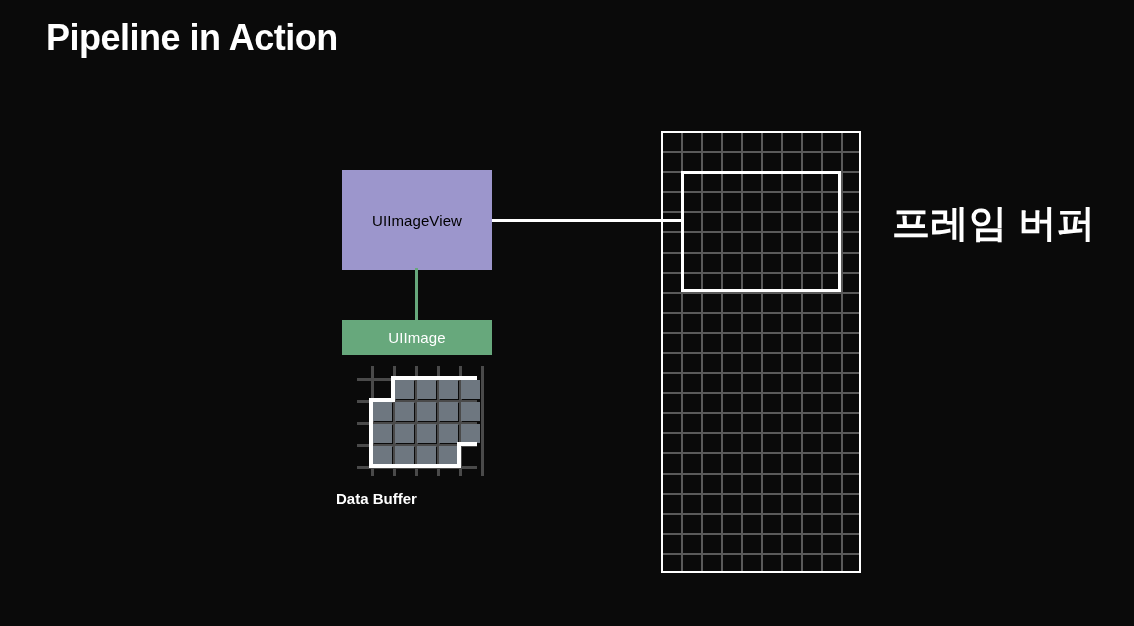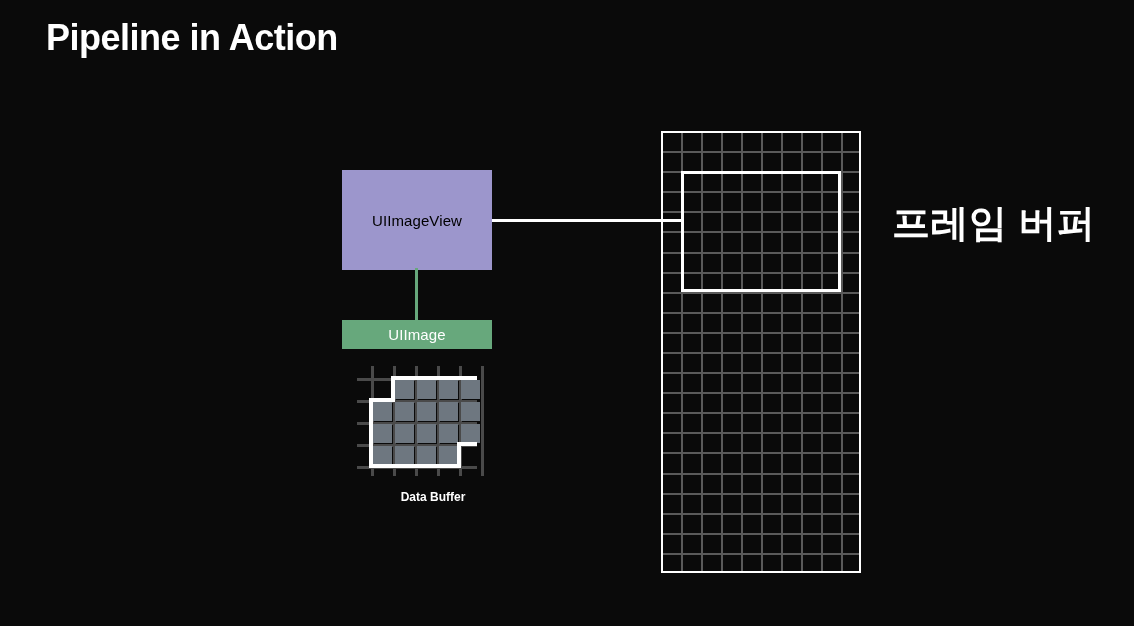--- a/index.html
+++ b/index.html
@@ -55,21 +55,21 @@
     height: 54px;
     background: #67a87c;
   }
 
   
   #uiimage-node {
     position: absolute;
     left: 342px;
     top: 320px;
     width: 150px;
-    height: 29px;
+    height: 35px;
     background: #67a87c;
     display: flex;
     align-items: center;
     justify-content: center;
   }
   #uiimage-node .node-label {
     font-size: 15px;
     color: #ffffff;
     letter-spacing: 0.1px;
   }
@@ -121,25 +121,25 @@
     position: absolute;
     background: #6e7780;
   }
   #data-buffer-outline {
     position: absolute;
     left: 0; top: 0;
     width: 120px; height: 110px;
   }
   #data-buffer-label {
     position: absolute;
-    left: 343px;
+    left: 336px;
     top: 490px;
     width: 180px;
-    text-align: center;
-    font-size: 12px;
+    text-align: left;
+    font-size: 15px;
     font-weight: bold;
     color: #ffffff;
   }
 
   
   #frame-buffer-group {
     position: absolute;
     left: 661px;
     top: 131px;
     width: 200px;

